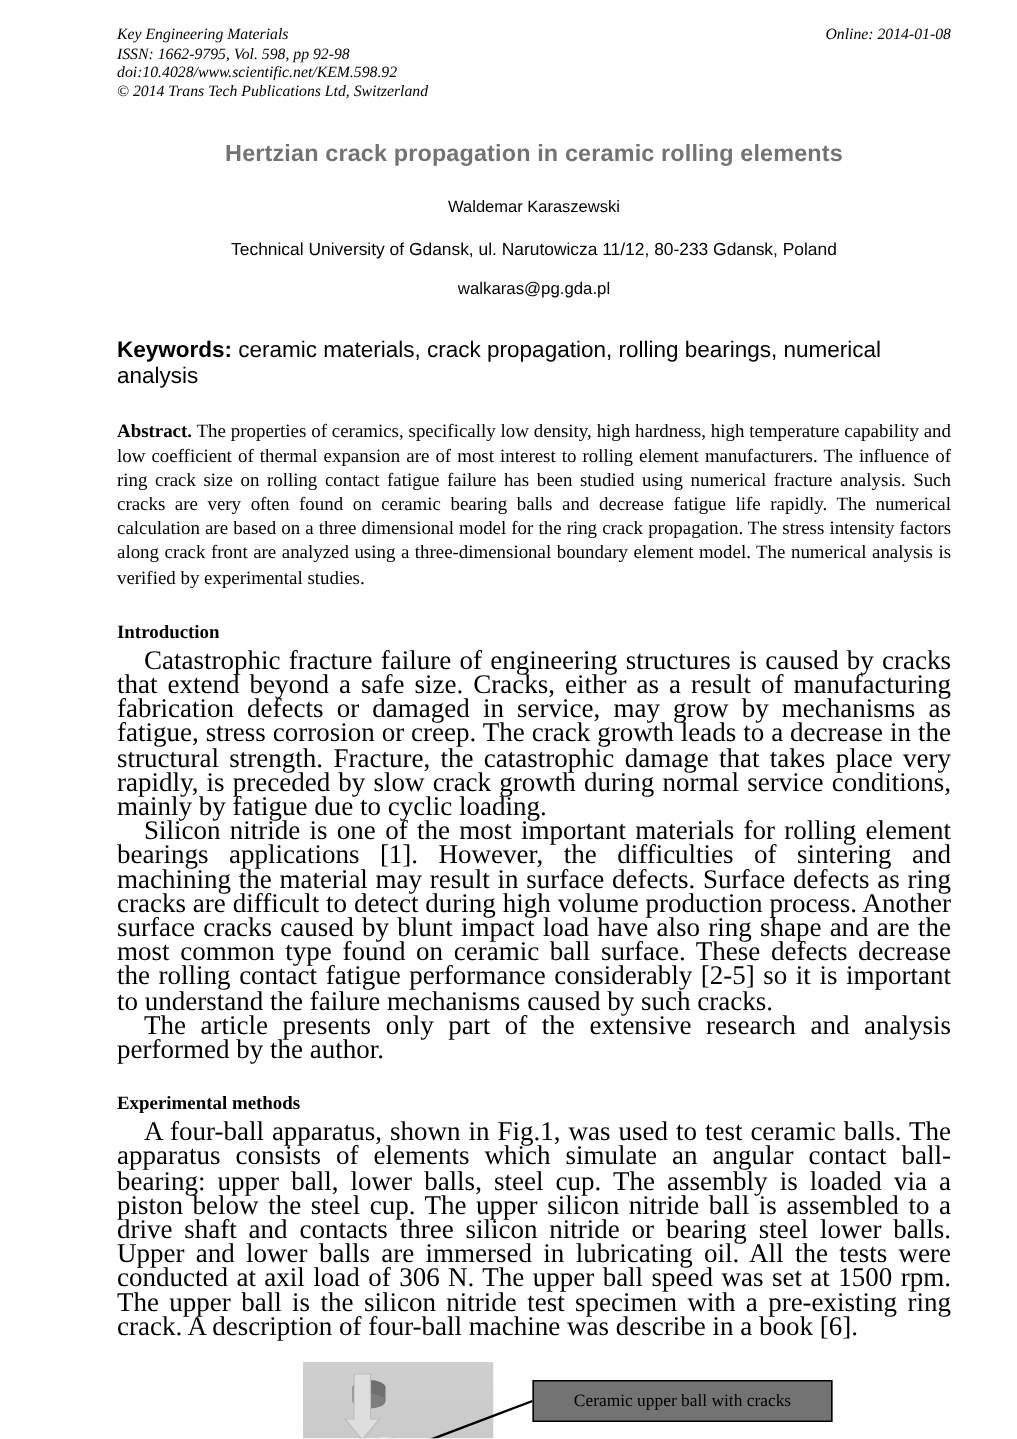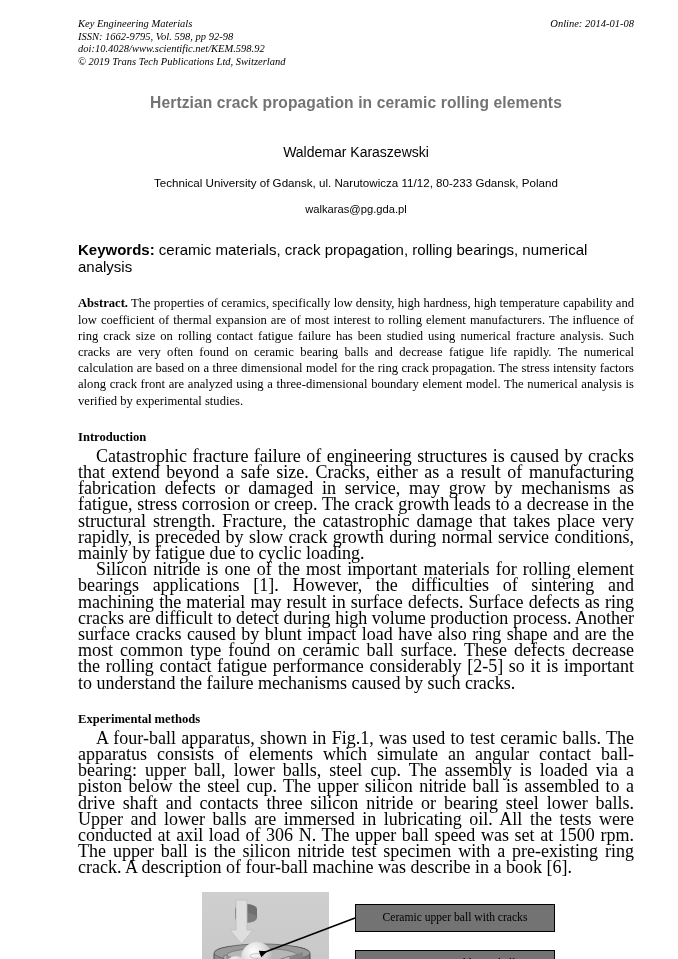--- a/index.html
+++ b/index.html
@@ -50,24 +50,24 @@
   .paper-title {
     margin-top: 26px;
     text-align: center;
     font-family: "Liberation Sans", "DejaVu Sans", sans-serif;
     font-weight: bold;
     font-size: 15.6px;
     letter-spacing: 0.1px;
     color: #737373;
   }
   .author-name {
-    margin-top: 32px;
-    text-align: center;
-    font-family: "Liberation Sans", "DejaVu Sans", sans-serif;
-    font-size: 14px;
+    margin-top: 20px;
+    text-align: center;
+    font-family: "Liberation Sans", "DejaVu Sans", sans-serif;
+    font-size: 11px;
     color: #000;
   }
   .affiliation {
     margin-top: 16px;
     text-align: center;
     font-family: "Liberation Sans", "DejaVu Sans", sans-serif;
     font-size: 11.6px;
     color: #000;
   }
   .email {
@@ -180,41 +180,42 @@
 <body>
 
 <div class="page">
   <div class="content">
 
     <div class="journal-header">
       <div class="left-block">
         <div class="hline">Key Engineering Materials</div>
         <div class="hline">ISSN: 1662-9795, Vol. 598, pp 92-98</div>
         <div class="hline">doi:10.4028/www.scientific.net/KEM.598.92</div>
-        <div class="hline">© 2019 Trans Tech Publications Ltd, Switzerland</div>
+        <div class="hline">© 2014 Trans Tech Publications Ltd, Switzerland</div>
       </div>
       <div class="online-date">Online: 2014-01-08</div>
     </div>
 
     <div class="paper-title">Hertzian crack propagation in ceramic rolling elements</div>
     <div class="author-name">Waldemar Karaszewski</div>
     <div class="affiliation">Technical University of Gdansk, ul. Narutowicza 11/12, 80-233 Gdansk, Poland</div>
     <div class="email">walkaras@pg.gda.pl</div>
 
     <div class="keywords">
       <span class="kw-label">Keywords:</span><span> ceramic materials, crack propagation, rolling bearings, numerical analysis</span>
     </div>
 
     <div class="abstract">
       <span class="ab-label">Abstract.</span><span> The properties of ceramics, specifically low density, high hardness, high temperature capability and low coefficient of thermal expansion are of most interest to rolling element manufacturers. The influence of ring crack size on rolling contact fatigue failure has been studied using numerical fracture analysis. Such cracks are very often found on ceramic bearing balls and decrease fatigue life rapidly. The numerical calculation are based on a three dimensional model for the ring crack propagation. The stress intensity factors along crack front are analyzed using a three-dimensional boundary element model. The numerical analysis is verified by experimental studies.</span>
     </div>
 
     <div class="section-heading">Introduction</div>
     <p class="body-par">Catastrophic fracture failure of engineering structures is caused by cracks that extend beyond a safe size. Cracks, either as a result of manufacturing fabrication defects or damaged in service, may grow by mechanisms as fatigue, stress corrosion or creep. The crack growth leads to a decrease in the structural strength. Fracture, the catastrophic damage that takes place very rapidly, is preceded by slow crack growth during normal service conditions, mainly by fatigue due to cyclic loading.</p>
     <p class="body-par">Silicon nitride is one of the most important materials for rolling element bearings applications [1]. However, the difficulties of sintering and machining the material may result in surface defects. Surface defects as ring cracks are difficult to detect during high volume production process. Another surface cracks caused by blunt impact load have also ring shape and are the most common type found on ceramic ball surface. These defects decrease the rolling contact fatigue performance considerably [2-5] so it is important to understand the failure mechanisms caused by such cracks.</p>
+    <p class="body-par">The article presents only part of the extensive research and analysis performed by the author.</p>
 
     <div class="section-heading">Experimental methods</div>
     <p class="body-par">A four-ball apparatus, shown in Fig.1, was used to test ceramic balls. The apparatus consists of elements which simulate an angular contact ball-bearing: upper ball, lower balls, steel cup. The assembly is loaded via a piston below the steel cup. The upper silicon nitride ball is assembled to a drive shaft and contacts three silicon nitride or bearing steel lower balls. Upper and lower balls are immersed in lubricating oil. All the tests were conducted at axil load of 306 N. The upper ball speed was set at 1500 rpm. The upper ball is the silicon nitride test specimen with a pre-existing ring crack. A description of four-ball machine was describe in a book [6].</p>
 
     <div class="figure-block">
       <div class="figure-inner">
 
         <div class="apparatus-panel">
           <svg width="127" height="134" viewBox="0 0 127 134">
             <defs>

